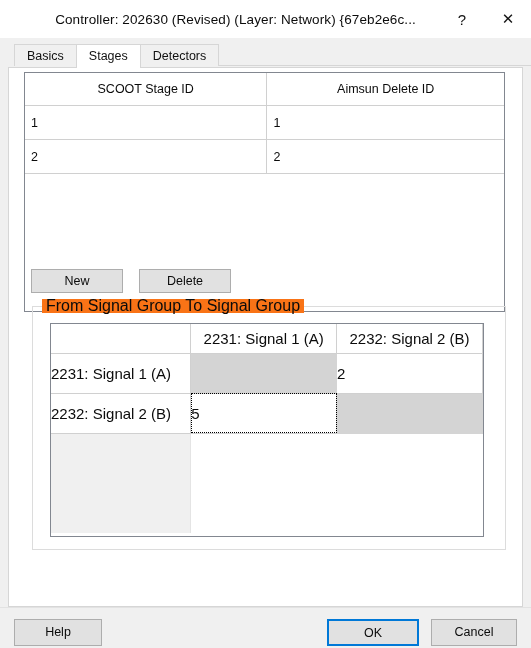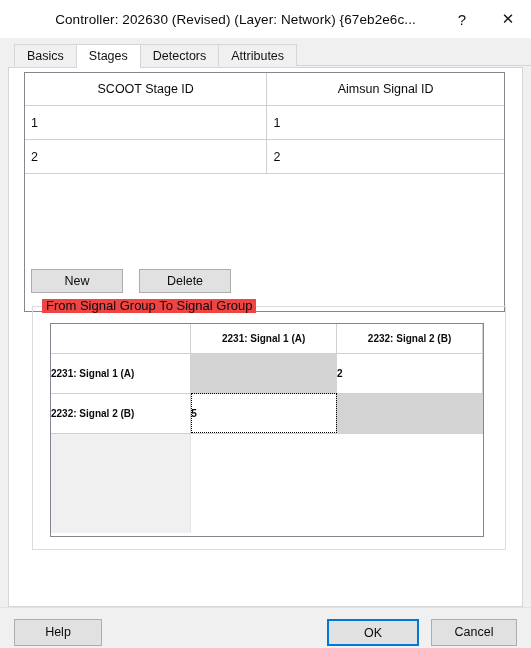--- a/index.html
+++ b/index.html
@@ -202,23 +202,23 @@
     top: 238px;
     width: 474px;
     height: 244px;
     border: 1px solid #dcdcdc;
     box-sizing: border-box;
   }
   .groupbox-title {
     position: absolute;
     left: 9px;
     top: -8px;
-    background: #ef4444;
+    background: #f97316;
     padding: 0 4px;
-    font-size: 13px;
+    font-size: 16px;
     color: #0b0b0b;
     white-space: nowrap;
     line-height: 14px;
   }
 
   
   .matrix-wrap {
     position: absolute;
     left: 17px;
     top: 16px;
@@ -229,22 +229,22 @@
     box-sizing: border-box;
     overflow: hidden;
   }
   .matrix {
     border-collapse: collapse;
     table-layout: fixed;
     width: 100%;
   }
   .matrix th, .matrix td {
     padding: 0;
-    font-weight: bold;
-    font-size: 10px;
+    font-weight: normal;
+    font-size: 15px;
     color: #0b0b0b;
     box-sizing: border-box;
   }
   .matrix col.rh { width: 135px; }
   .matrix col.cc { width: 141px; }
 
   .m-corner {
     height: 29px;
     background: #ffffff;
     border-right: 1px solid #d0d0d0;
@@ -341,38 +341,35 @@
   <div class="tabstrip">
     <div class="tab">
       <span>Basics</span>
     </div>
     <div class="tab selected">
       <span>Stages</span>
     </div>
     <div class="tab">
       <span>Detectors</span>
     </div>
-    <div class="tab">
-      <span>Attributes</span>
-    </div>
     <div class="tab-filler"></div>
   </div>
 
   <div class="tabpage">
 
     <div class="stage-table">
       <table class="stage-grid">
         <colgroup>
             <col class="c1">
             <col>
           </colgroup>
         <thead>
           <tr>
             <th>SCOOT Stage ID</th>
-            <th>Aimsun Signal ID</th>
+            <th>Aimsun Delete ID</th>
           </tr>
         </thead>
         <tbody>
           <tr>
             <td>1</td>
             <td>1</td>
           </tr>
           <tr>
             <td>2</td>
             <td>2</td>

